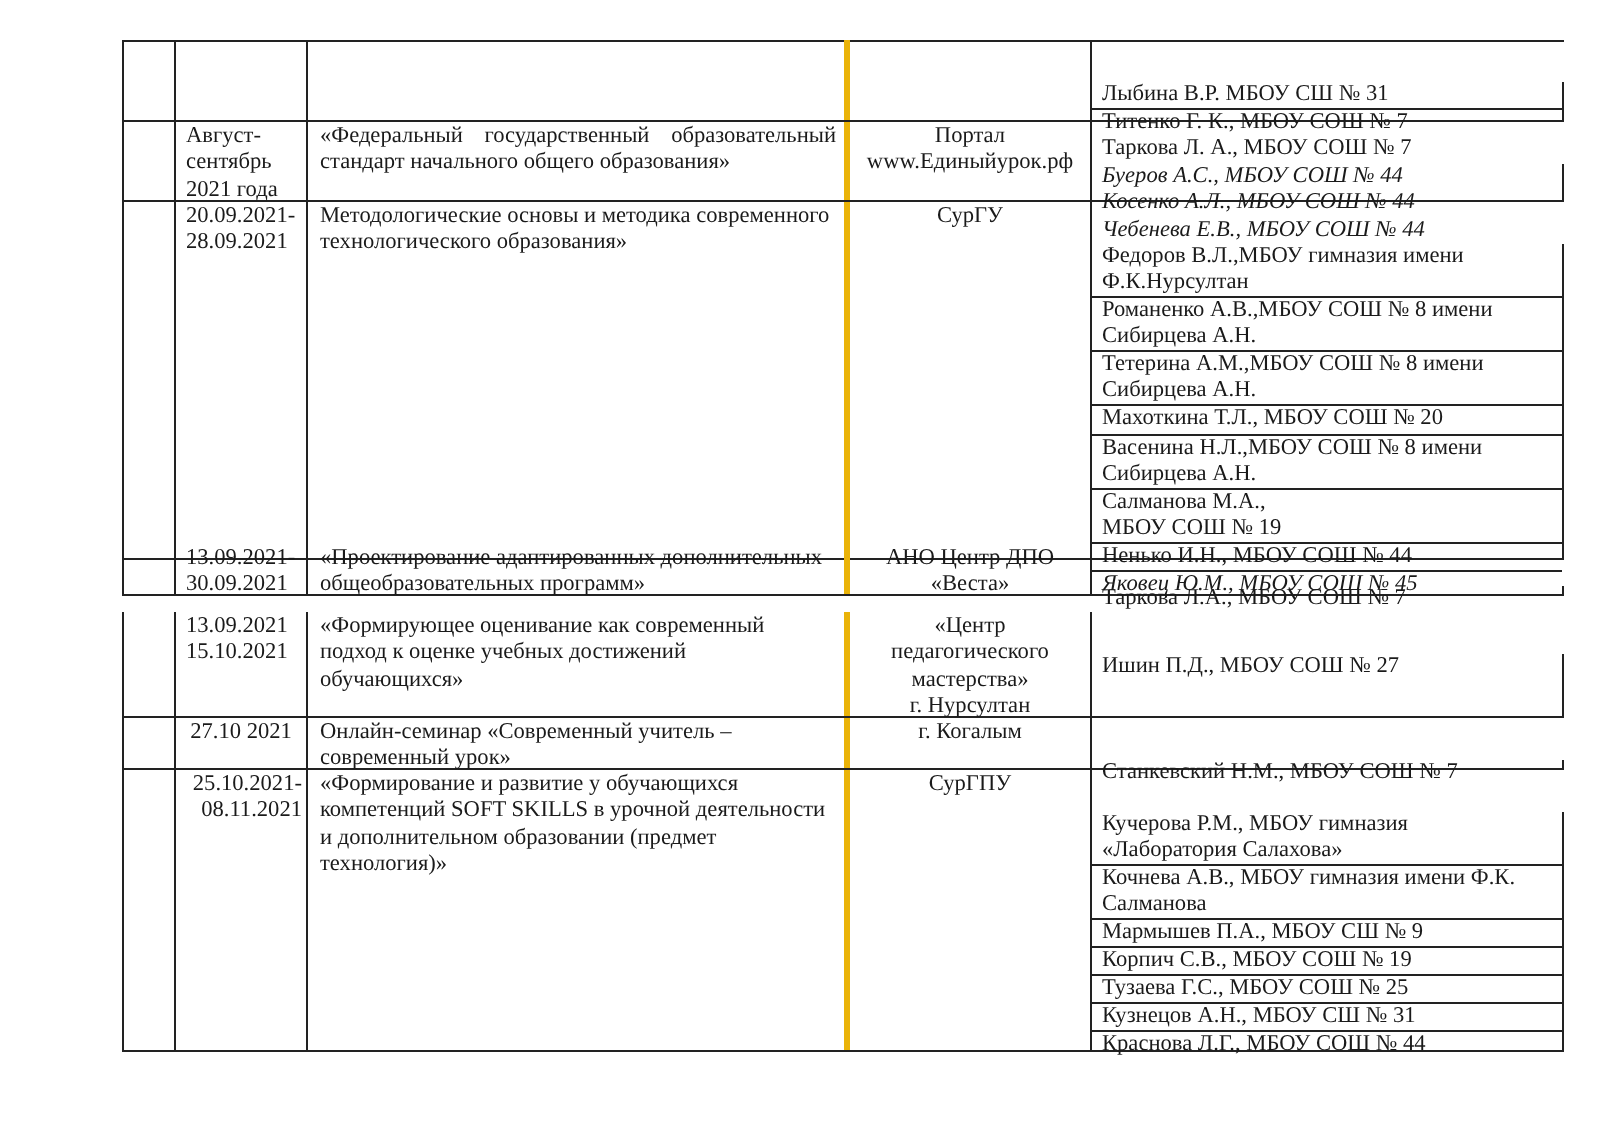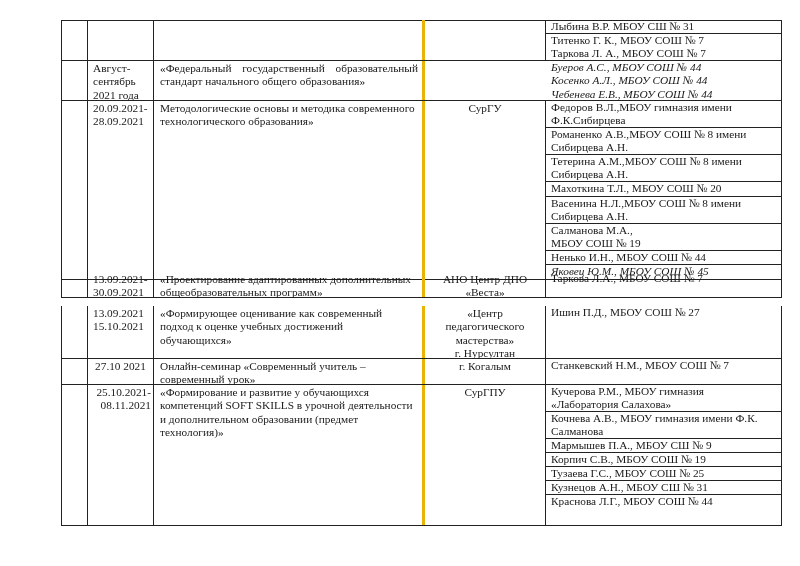--- a/index.html
+++ b/index.html
@@ -5,21 +5,21 @@
   html, body { margin:0; padding:0; background:#ffffff; }
   body { width:800px; height:566px; position:relative; overflow:hidden;
          font-family:"Liberation Serif", "DejaVu Serif", serif; color:#1a1a1a; }
   .tbl { position:absolute; left:61px; top:20px; width:721px; }
   .row { position:absolute; left:0; width:721px; border-bottom:1px solid #222; }
   .cell { position:absolute; top:0; bottom:0; box-sizing:border-box; font-size:11.3px; line-height:13.4px; }
   .c0 { left:0; width:27px; border-left:1px solid #222; border-right:1px solid #222; }
   .c1 { left:27px; width:66px; border-right:1px solid #222; padding:1px 2px 0 5px; }
   .c2 { left:93px; width:271px; border-right:3px solid #eab308; padding:1px 4px 0 6px; }
   .c3 { left:364px; width:121px; border-right:1px solid #222; text-align:center; padding:1px 2px 0 2px; }
-  .c4 { left:485px; width:236px; border-right:1px solid #222; }
+  .c4 { left:485px; width:236px; border-right:1px solid #222;margin-top:21px; }
   .sub { border-bottom:1px solid #222; padding:0 2px 0 5px; box-sizing:border-box; overflow:hidden; white-space:nowrap; }
   .sub:last-child { border-bottom:none; }
   .line { display:block; }
   .topline { position:absolute; left:61px; top:20px; width:721px; border-top:1px solid #222; }
 </style>
 </head>
 <body>
 
 <div class="topline"></div>
 
@@ -45,20 +45,24 @@
     <div class="cell c0"></div>
     <div class="cell c1">
       <span class="line">Август-</span>
       <span class="line">сентябрь</span>
       <span class="line">2021 года</span>
     </div>
     <div class="cell c2">
       <span class="line" style="text-align:justify; text-align-last:justify;">«Федеральный государственный образовательный</span>
       <span class="line">стандарт начального общего образования»</span>
     </div>
+    <div class="cell c3">
+      <span class="line">Портал</span>
+      <span class="line">www.Единыйурок.рф</span>
+    </div>
     <div class="cell c4">
       <div class="sub" style="height:39px;font-style:italic;">
         <span class="line">Буеров А.С., МБОУ СОШ № 44</span>
         <span class="line">Косенко А.Л., МБОУ СОШ № 44</span>
         <span class="line">Чебенева Е.В., МБОУ СОШ № 44</span>
       </div>
     </div>
   </div>
 
   <div class="row" style="top:81px; height:178px;">
@@ -70,21 +74,21 @@
     <div class="cell c2">
       <span class="line">Методологические основы и методика современного</span>
       <span class="line">технологического образования»</span>
     </div>
     <div class="cell c3">
       <span class="line">СурГУ</span>
     </div>
     <div class="cell c4">
       <div class="sub" style="height:27px;">
         <span class="line">Федоров В.Л.,МБОУ гимназия имени</span>
-        <span class="line">Ф.К.Сибирцева</span>
+        <span class="line">Ф.К.Нурсултан</span>
       </div>
       <div class="sub" style="height:27px;">
         <span class="line">Романенко А.В.,МБОУ СОШ № 8 имени</span>
         <span class="line">Сибирцева А.Н.</span>
       </div>
       <div class="sub" style="height:27px;">
         <span class="line">Тетерина А.М.,МБОУ СОШ № 8 имени</span>
         <span class="line">Сибирцева А.Н.</span>
       </div>
       <div class="sub" style="height:15px;">

